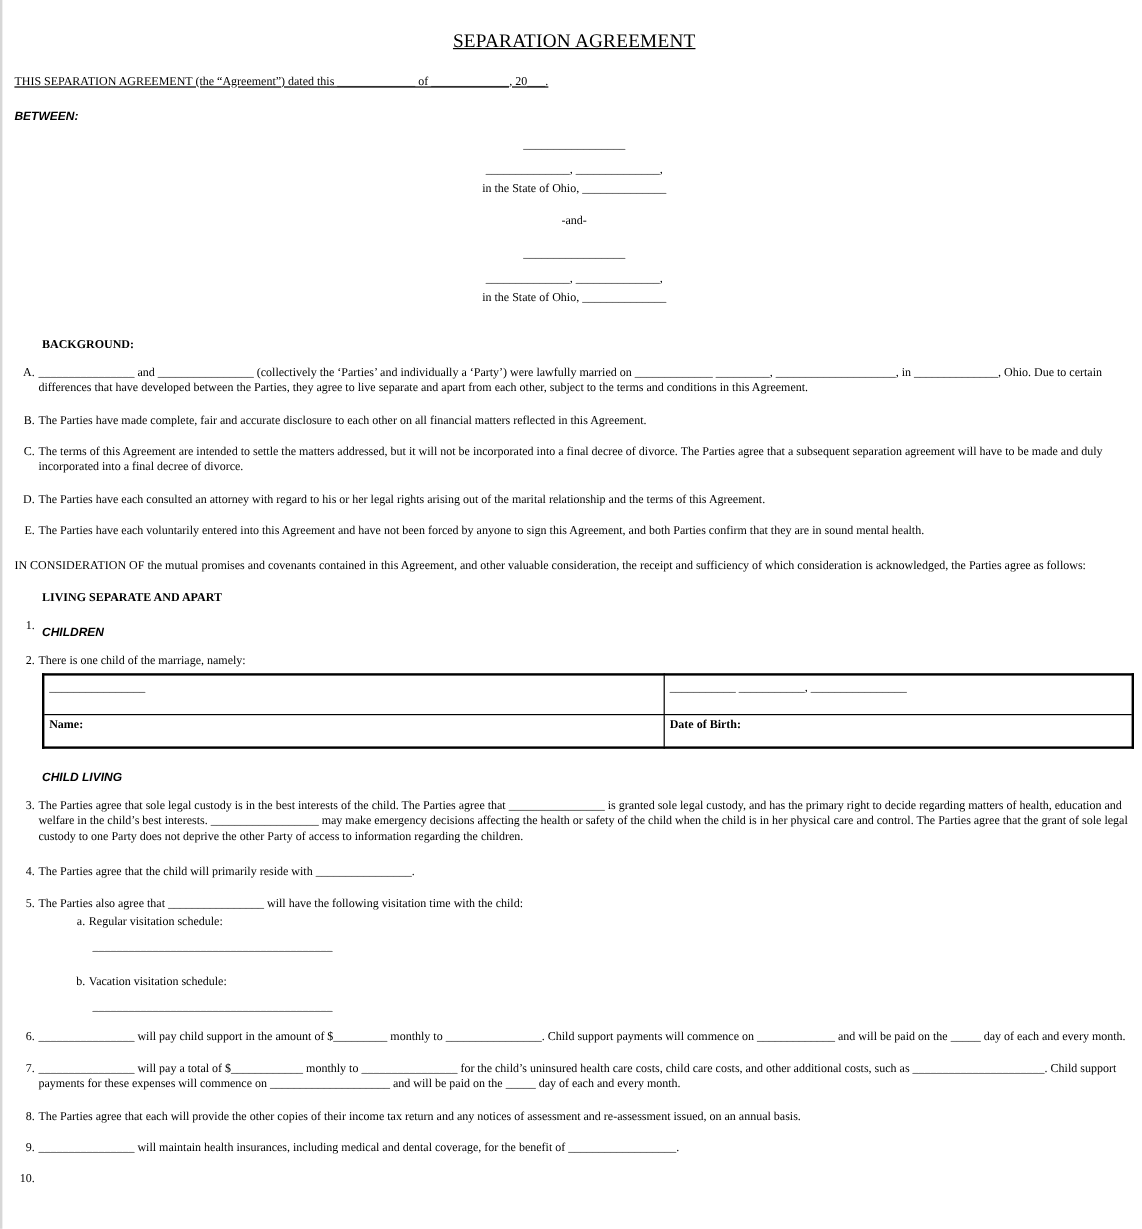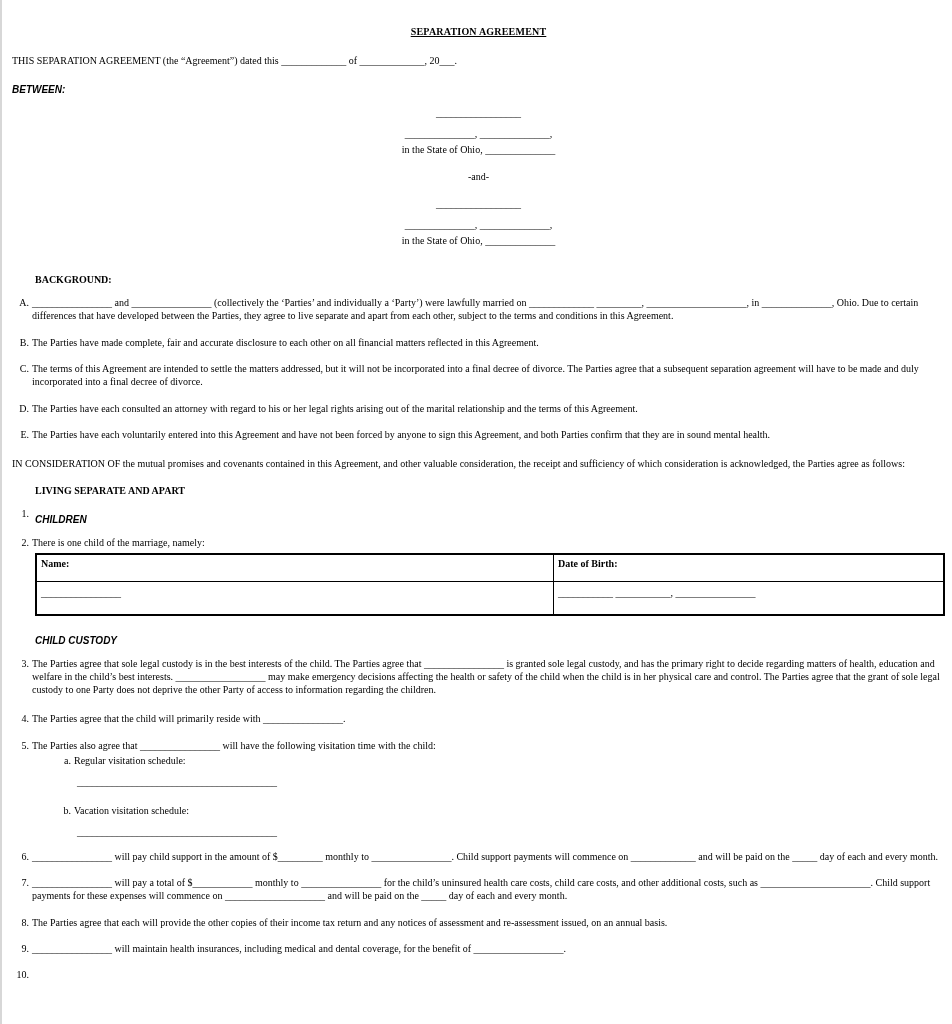--- a/index.html
+++ b/index.html
@@ -5,24 +5,24 @@
   html,body{margin:0;padding:0;background:#fff;}
   body{
     width:952px;min-height:1024px;
     font-family:"Liberation Serif","DejaVu Serif",serif;
     font-size:10px;line-height:1.3;color:#000;
     border-left:2px solid #d7d7d7;
     box-sizing:border-box;
   }
   .page{padding:25px 7px 20px 10px;box-sizing:border-box;}
   .doc-title{
-    text-align:center;font-weight:bold;font-size:10px;
+    text-align:center;font-weight:normal;font-size:16px;
     text-decoration:underline;letter-spacing:.2px;margin:0 0 16px 0;
   }
-  .intro{margin:0 0 14px 0;}
+  .intro{margin:0 0 14px 0;text-decoration:underline;}
   .sans-heading{
     font-family:"Liberation Sans","DejaVu Sans",sans-serif;
     font-weight:bold;font-size:10px;margin:16px 0 10px 0;font-style:italic;
   }
   .sans-heading.flush{margin-left:0;}
   .sans-heading.indent{margin-left:23px;}
   .serif-heading{
     font-weight:bold;font-size:10px;margin:18px 0 10px 23px;
   }
   .party-block{text-align:center;margin:8px 0 6px 0;}
@@ -98,31 +98,31 @@
 
   <div class="sans-heading indent">CHILDREN</div>
 
   <div class="li" style="margin-bottom:4px;">
     <span class="marker">2.</span><span>There is one child of the marriage, namely:</span>
   </div>
 
   <table class="child-table">
     <tbody>
         <tr>
+      <td>________________</td>
+      <td>___________ ___________, ________________</td>
+    </tr>
+    <tr>
       <th class="col-name">Name:</th>
       <th class="col-dob">Date of Birth:</th>
-    </tr>
-    <tr>
-      <td>________________</td>
-      <td>___________ ___________, ________________</td>
     </tr>
   </tbody>
     </table>
 
-  <div class="sans-heading indent" style="margin-top:18px;">CHILD CUSTODY</div>
+  <div class="sans-heading indent" style="margin-top:18px;">CHILD LIVING</div>
 
   <div class="li">
     <span class="marker">3.</span><span>The Parties agree that sole legal custody is in the best interests of the child. The Parties agree that ________________ is granted sole legal custody, and has the primary right to decide regarding matters of health, education and welfare in the child’s best interests. __________________ may make emergency decisions affecting the health or safety of the child when the child is in her physical care and control. The Parties agree that the grant of sole legal custody to one Party does not deprive the other Party of access to information regarding the children.</span>
   </div>
   <div class="li" style="margin-top:16px;">
     <span class="marker">4.</span><span>The Parties agree that the child will primarily reside with ________________.</span>
   </div>
   <div class="li" style="margin-top:14px;margin-bottom:2px;">
     <span class="marker">5.</span><span>The Parties also agree that ________________ will have the following visitation time with the child:</span>
   </div>

